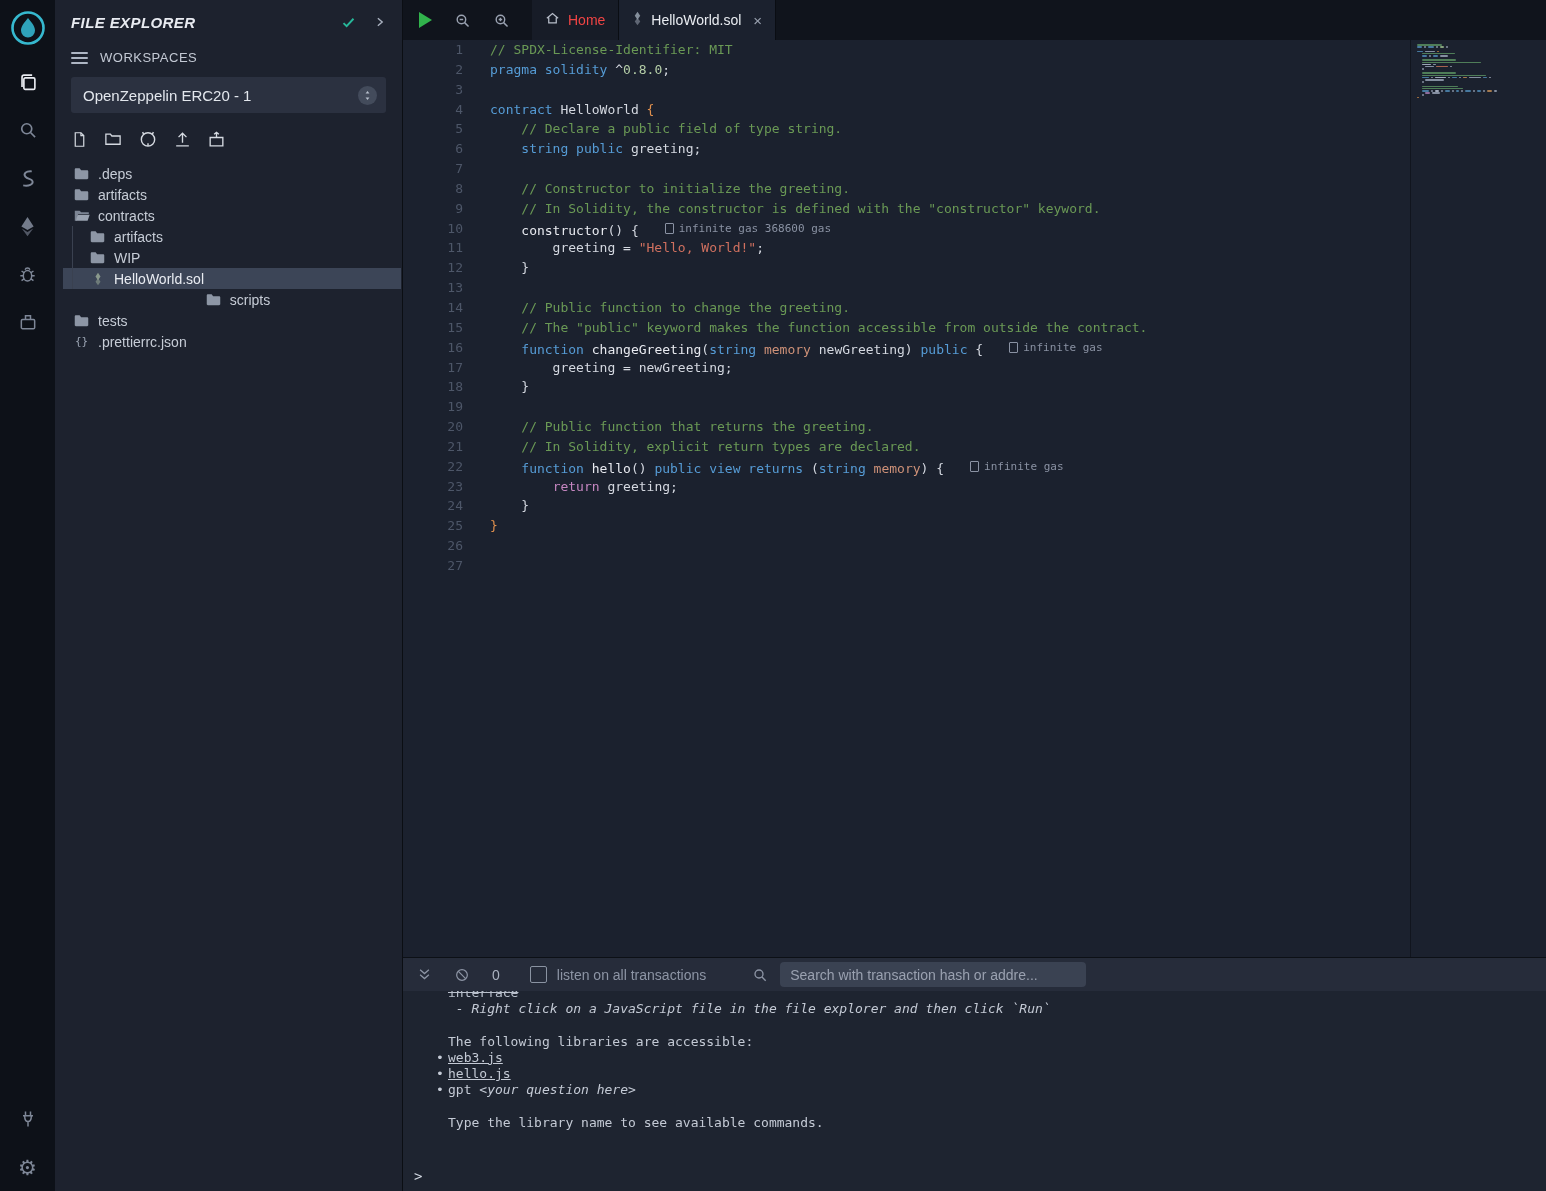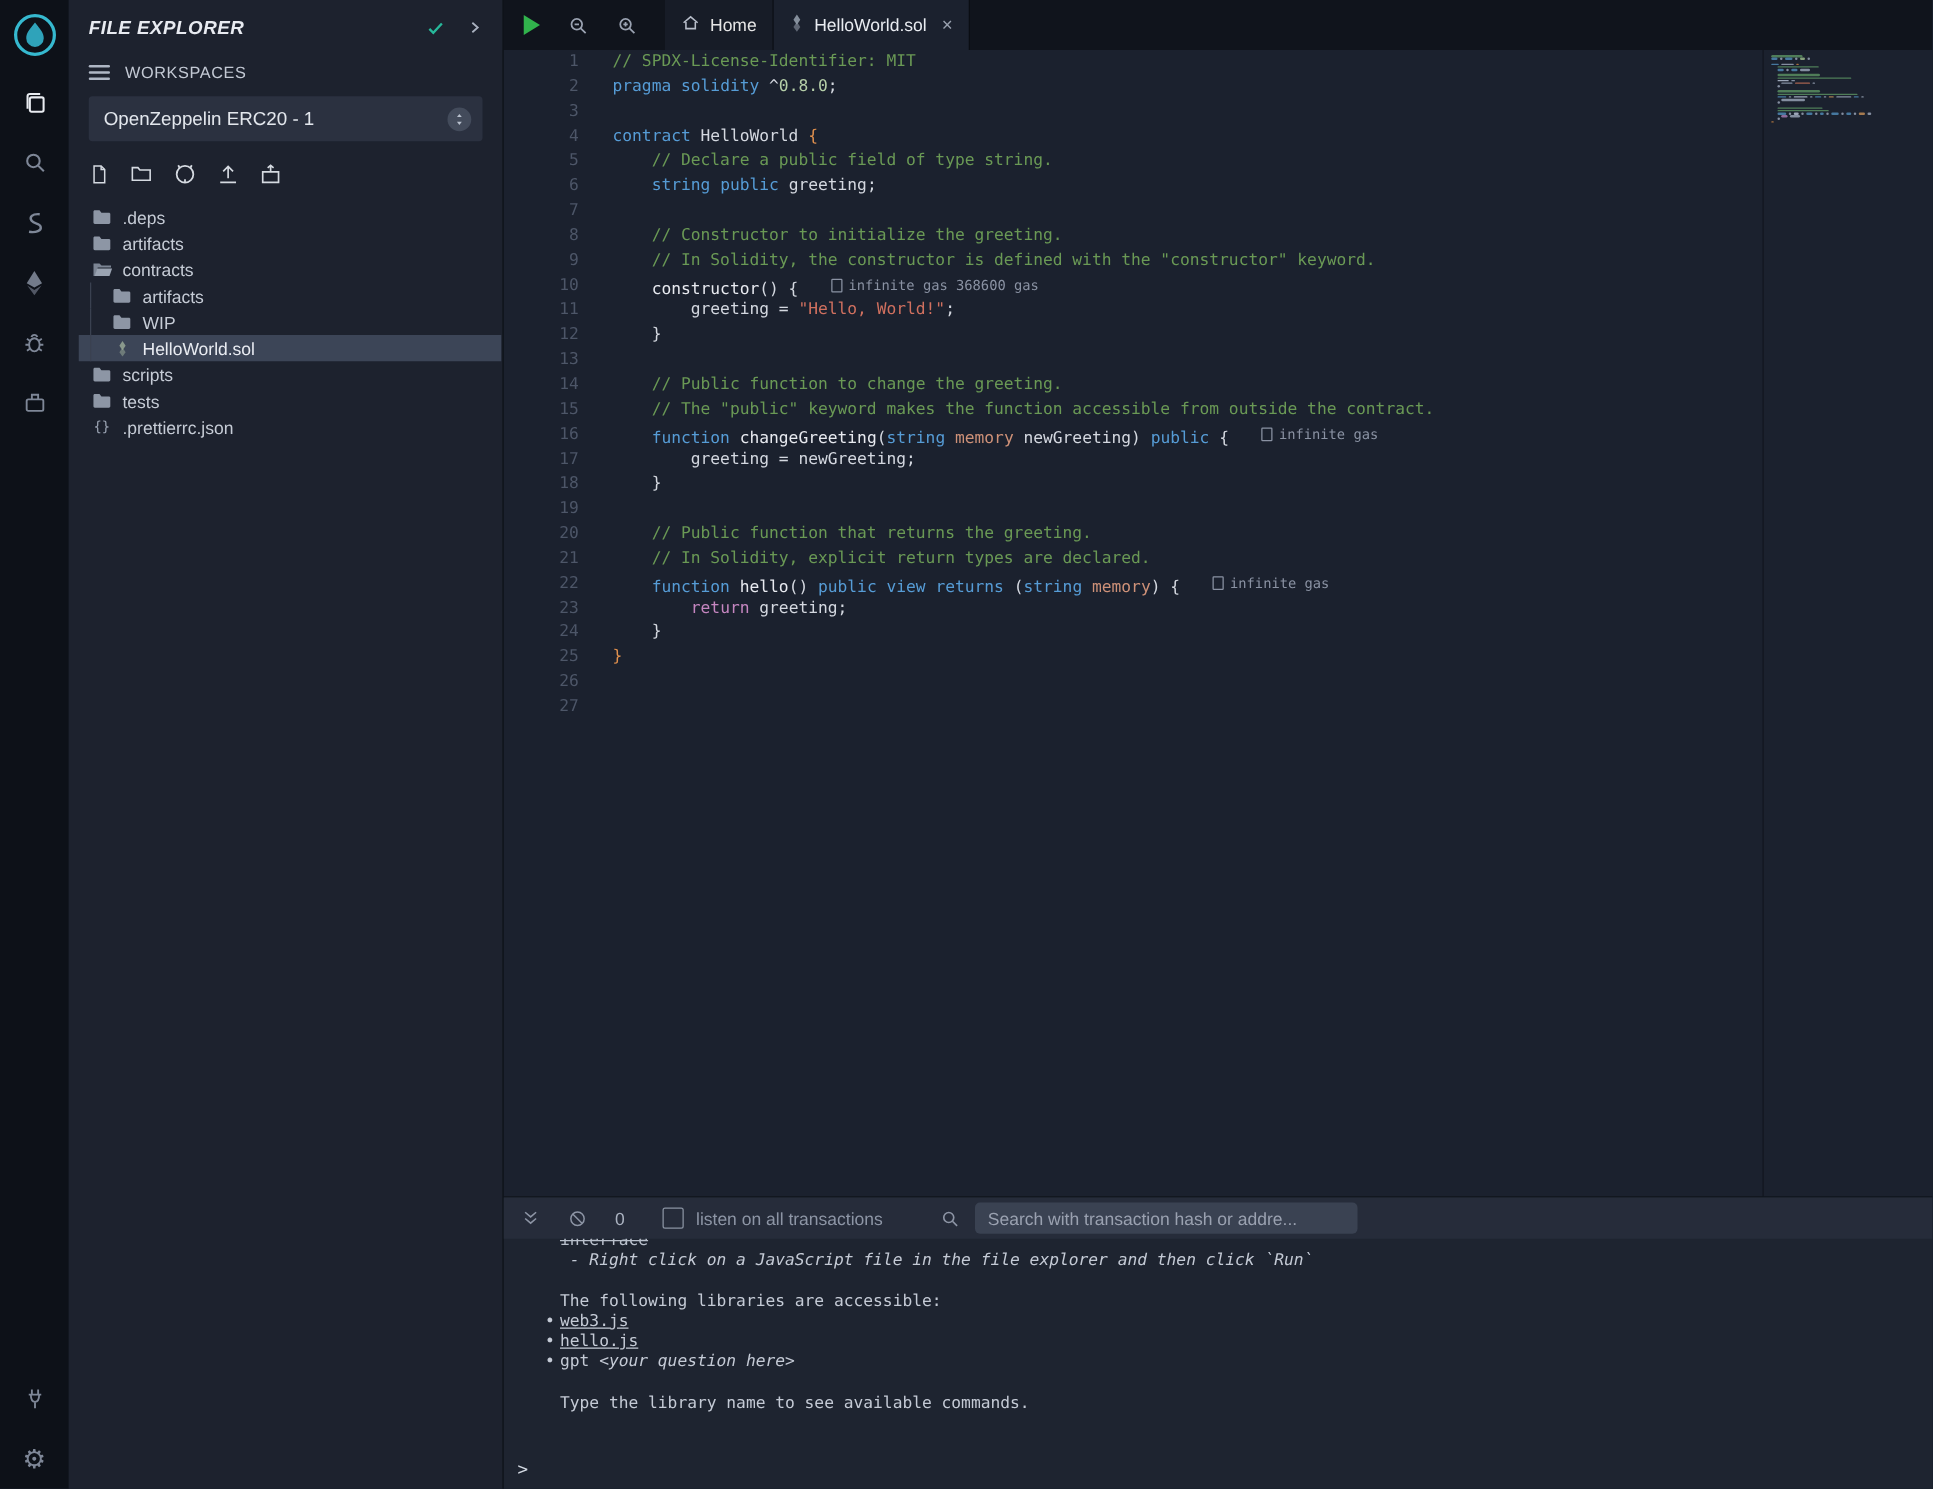--- a/index.html
+++ b/index.html
@@ -42,21 +42,21 @@
   .guide{position:absolute;left:9px;top:0;bottom:0;width:1px;background:#3a4150;}
   .json-glyph{font-family:"DejaVu Sans Mono",monospace;font-size:11px;color:#9aa3b2;}
 
   
   .main{flex:1;display:flex;flex-direction:column;min-width:0;}
   .tabbar{height:40px;background:#10141c;display:flex;align-items:stretch;flex-shrink:0;}
   .tab-actions{display:flex;align-items:center;gap:22px;padding:0 22px 0 16px;}
   .tab-actions>span{display:flex;cursor:pointer;color:#9aa2b1;}
   .play{width:0;height:0;border-left:13px solid #31b34c;border-top:8px solid transparent;
         border-bottom:8px solid transparent;}
-  .tab{display:flex;align-items:center;gap:8px;padding:0 13px;font-size:14px;color:#e5e5e5;
+  .tab{display:flex;align-items:center;gap:8px;padding:0 13px;font-size:14px;color:#ef4444;
        border-right:1px solid #0a0d13;cursor:pointer;}
   .tab.home{background:#171c27;}
   .tab.active{background:#1b212e;color:#e9ecf1;}
   .tab-close{font-size:15px;color:#99a1af;margin-left:4px;cursor:pointer;line-height:1;}
 
   
   .editor-wrap{flex:1;position:relative;background:#1b212e;overflow:hidden;display:flex;}
   .gutter{width:60px;flex-shrink:0;text-align:right;color:#4d5668;box-sizing:border-box;
           font:13px/19.85px "DejaVu Sans Mono",monospace;padding-top:0;cursor:pointer;}
   .ln{height:19.85px;}
@@ -269,21 +269,21 @@
         <div class="tree-row selected" style="padding-left: 26px;">
           <span class="guide"></span>
           <span class="tree-icon">
             <svg width="10" height="14" viewBox="0 0 16 22" fill="#97a795">
               <path d="M8 1 12 7 8 13 4 7Z" opacity=".85"></path>
               <path d="M8 9.5 12 15.5 8 21 4 15.5Z" opacity=".55"></path>
             </svg>
           </span>
           <span class="tree-label">HelloWorld.sol</span>
         </div>
-        <div class="tree-row" style="padding-left: 10px;">
+        <div class="tree-row" style="padding-left: 10px; justify-content: center;">
           <span class="tree-icon">
             <svg width="15" height="13" viewBox="0 0 20 16">
               <path d="M1 2.5C1 1.7 1.7 1 2.5 1h5l2 2.5h8c.8 0 1.5.7 1.5 1.5v9c0 .8-.7 1.5-1.5 1.5h-15C1.7 15.5 1 14.8 1 14z" fill="#8d96a5"></path>
             </svg>
           </span>
           <span class="tree-label">scripts</span>
         </div>
         <div class="tree-row" style="padding-left: 10px;">
           <span class="tree-icon">
             <svg width="15" height="13" viewBox="0 0 20 16">

